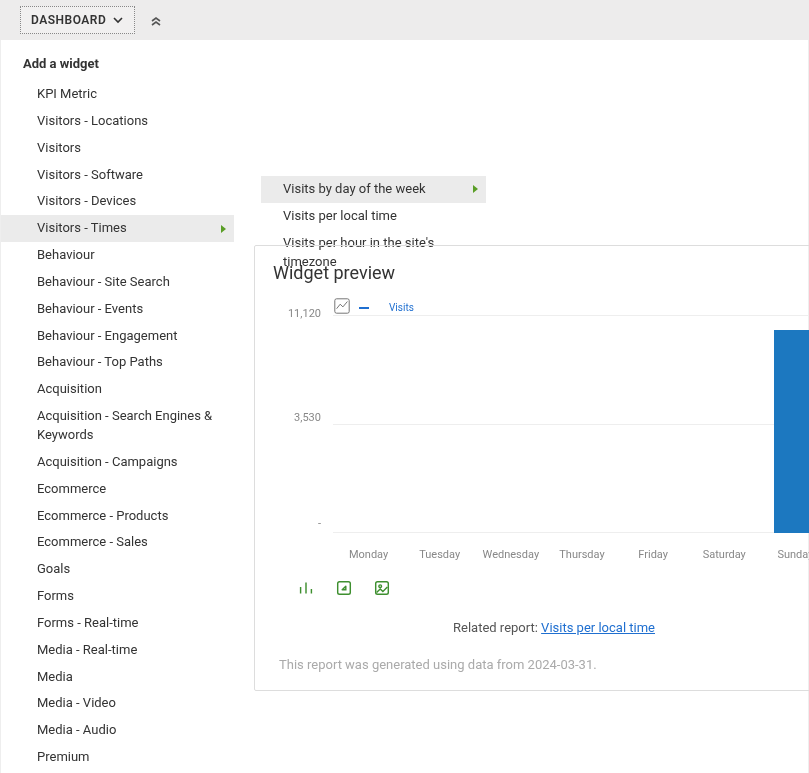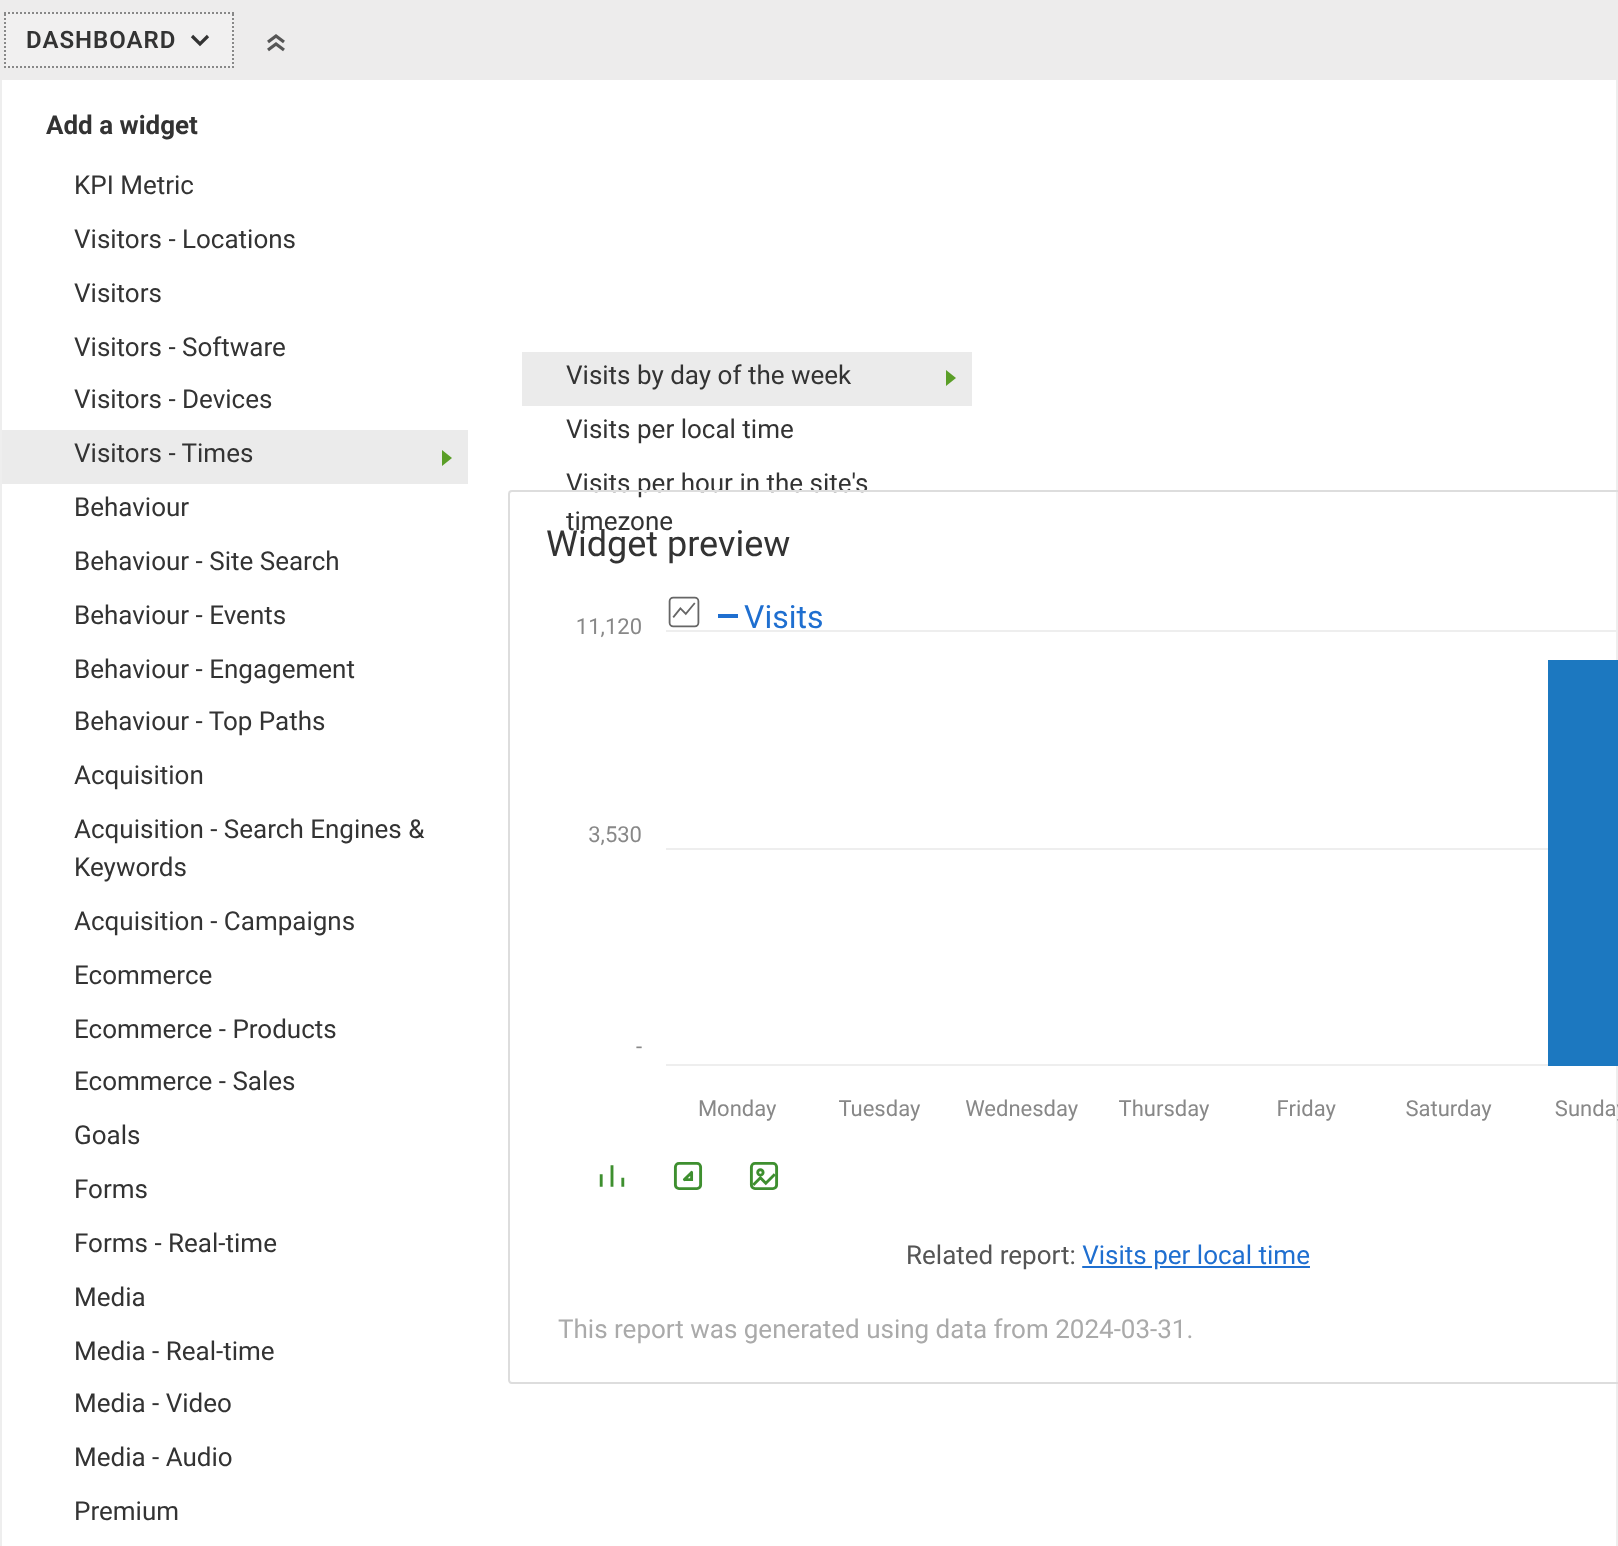--- a/index.html
+++ b/index.html
@@ -1,17 +1,17 @@
 <!DOCTYPE html>
 <html><head>
 <meta charset="utf-8">
 <style>
   * { box-sizing: border-box; margin: 0; padding: 0; }
   body { font-family: -apple-system, BlinkMacSystemFont, "Segoe UI", Roboto, Arial, sans-serif; font-size: 13px; color: #333; background: #fff; width: 809px; }
-  .topbar { background: #edecec; height: 40px; display: flex; align-items: center; padding: 4px 2px; }
+  .topbar { background: #edecec; height: 40px; display: flex; align-items: center; padding: 4px 20px; }
   .dashboard-btn { border: 1px dotted #888; background: #f1f0f0; padding: 6px 10px; font-size: 12px; font-weight: 600; letter-spacing: 0.5px; color: #333; display: flex; align-items: center; gap: 6px; cursor: pointer; }
   .dashboard-btn svg { width: 12px; height: 12px; }
   .collapse-btn { margin-left: 14px; cursor: pointer; display:flex; align-items:center; }
   .collapse-btn svg { width: 14px; height: 14px; stroke:#555; }
   .panel { background: #fff; border: 1px solid #eee; border-top:none; padding: 16px 0 24px 0; position: relative; min-height: 732px; }
   .panel-title { font-weight: 700; font-size: 13px; padding: 0 0 10px 22px; }
   .menu-col { width: 233px; }
   .menu-item { padding: 4px 10px 4px 36px; font-size: 13px; color: #333; cursor: pointer; position: relative; line-height: 1.45; }
   .menu-item.selected { background: #ebebeb; }
   .menu-item.selected::after { content:""; position:absolute; right:8px; top:50%; transform:translateY(-50%); width:0;height:0;border-left:5px solid #5a9e27;border-top:4px solid transparent;border-bottom:4px solid transparent;}
@@ -21,21 +21,21 @@
   .sub-item.selected::after { content:""; position:absolute; right:8px; top:50%; transform:translateY(-50%); width:0;height:0;border-left:5px solid #5a9e27;border-top:4px solid transparent;border-bottom:4px solid transparent;}
   .preview-box { position:absolute; left:253px; top:205px; width:600px; border:1px solid #ddd; border-radius:2px; padding:16px 18px 18px 18px; }
   .preview-title { font-size:18px; font-weight:400; color:#333; margin-bottom:18px; }
   .chart-wrap { position:relative; height:260px; margin-left:10px; }
   .ylabel { position:absolute; left:-6px; font-size:11px; color:#888; text-align:right; width:44px; }
   .ylabel.top { top:6px; }
   .ylabel.mid { top:110px; }
   .ylabel.bot { top:216px; }
   .legend { position:absolute; left:50px; top:-4px; display:flex; align-items:center; gap:8px; }
   .legend-icon svg { width:18px; height:18px; stroke:#666; fill:none; }
-  .legend-item { display:flex; align-items:center; gap:3px; color:#1f6fd0; font-size:16px; }
+  .legend-item { display:flex; align-items:center; gap:20px; color:#1f6fd0; font-size:10px; }
   .legend-dash { width:10px; height:2px; background:#1f6fd0; }
   .plot { position:absolute; left:50px; right:4px; top:14px; bottom:28px; }
   .gridline { position:absolute; left:0; right:0; height:1px; background:#eee; }
   .bars { position:absolute; left:0; right:0; top:0; bottom:0; display:flex; align-items:flex-end; }
   .bar-slot { flex:1; display:flex; justify-content:center; align-items:flex-end; height:100%; }
   .bar { width:60%; background:#1c78c0; }
   .xlabels { position:absolute; left:50px; right:4px; bottom:0; display:flex; }
   .xlabel { flex:1; text-align:center; font-size:11px; color:#888; }
   .action-row { display:flex; gap:20px; margin-top:18px; margin-left:24px; }
   .action-row svg { width:18px; height:18px; stroke:#3e8f2f; fill:none; stroke-width:1.6; }
@@ -78,22 +78,22 @@
       <div class="menu-item">Behaviour - Top Paths</div>
       <div class="menu-item">Acquisition</div>
       <div class="menu-item">Acquisition - Search Engines &amp; Keywords</div>
       <div class="menu-item">Acquisition - Campaigns</div>
       <div class="menu-item">Ecommerce</div>
       <div class="menu-item">Ecommerce - Products</div>
       <div class="menu-item">Ecommerce - Sales</div>
       <div class="menu-item">Goals</div>
       <div class="menu-item">Forms</div>
       <div class="menu-item">Forms - Real-time</div>
+      <div class="menu-item">Media - Real-time</div>
       <div class="menu-item">Media</div>
-      <div class="menu-item">Media - Real-time</div>
       <div class="menu-item">Media - Video</div>
       <div class="menu-item">Media - Audio</div>
       <div class="menu-item">Premium</div>
     </div>
 
   <div class="submenu" id="submenu">
       <div class="sub-item selected">Visits by day of the week</div>
       <div class="sub-item">Visits per local time</div>
       <div class="sub-item">Visits per hour in the site's timezone</div>
     </div>

